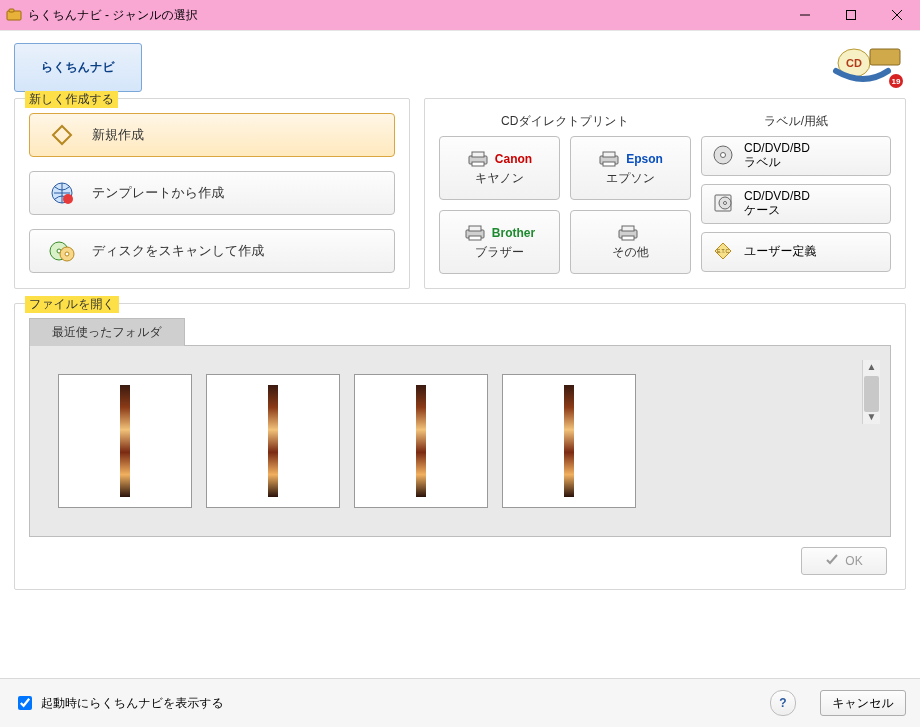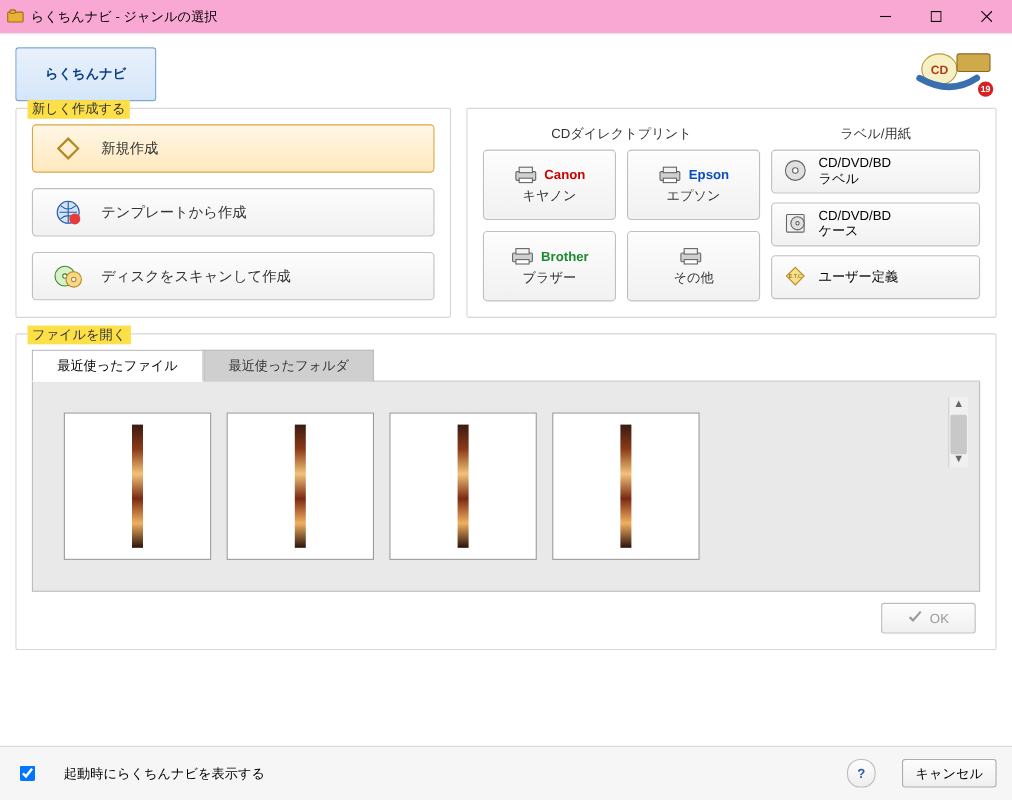--- a/index.html
+++ b/index.html
@@ -269,21 +269,21 @@
   height: 48px;
   border-top: 1px solid #d9d9d9;
   background: #f6f6f6;
   display: flex;
   align-items: center;
   padding: 0 14px;
 }
 .chk {
   display: flex;
   align-items: center;
-  gap: 23px;
+  gap: 6px;
   flex: 1;
   font-size: 12px;
 }
 .chk input { width:14px; height:14px; }
 .help-btn {
   width: 24px; height: 24px;
   border: 1px solid #bdbdbd;
   border-radius: 12px;
   background: linear-gradient(#fdfdfd,#eee);
   display:flex; align-items:center; justify-content:center;
@@ -479,21 +479,20 @@
         </div>
       </div>
     </div>
 
   </div>
 
   <div class="groupbox gb-file">
     <span class="legend">ファイルを開く</span>
 
     <div class="tabs">
-      <div class="tab active">最近使ったファイル</div>
       <div class="tab inactive">最近使ったフォルダ</div>
     </div>
 
     <div class="thumb-area">
       <div class="thumb-row">
         <div class="thumb">
             <div class="spine"></div>
           </div>
         <div class="thumb">
             <div class="spine"></div>

